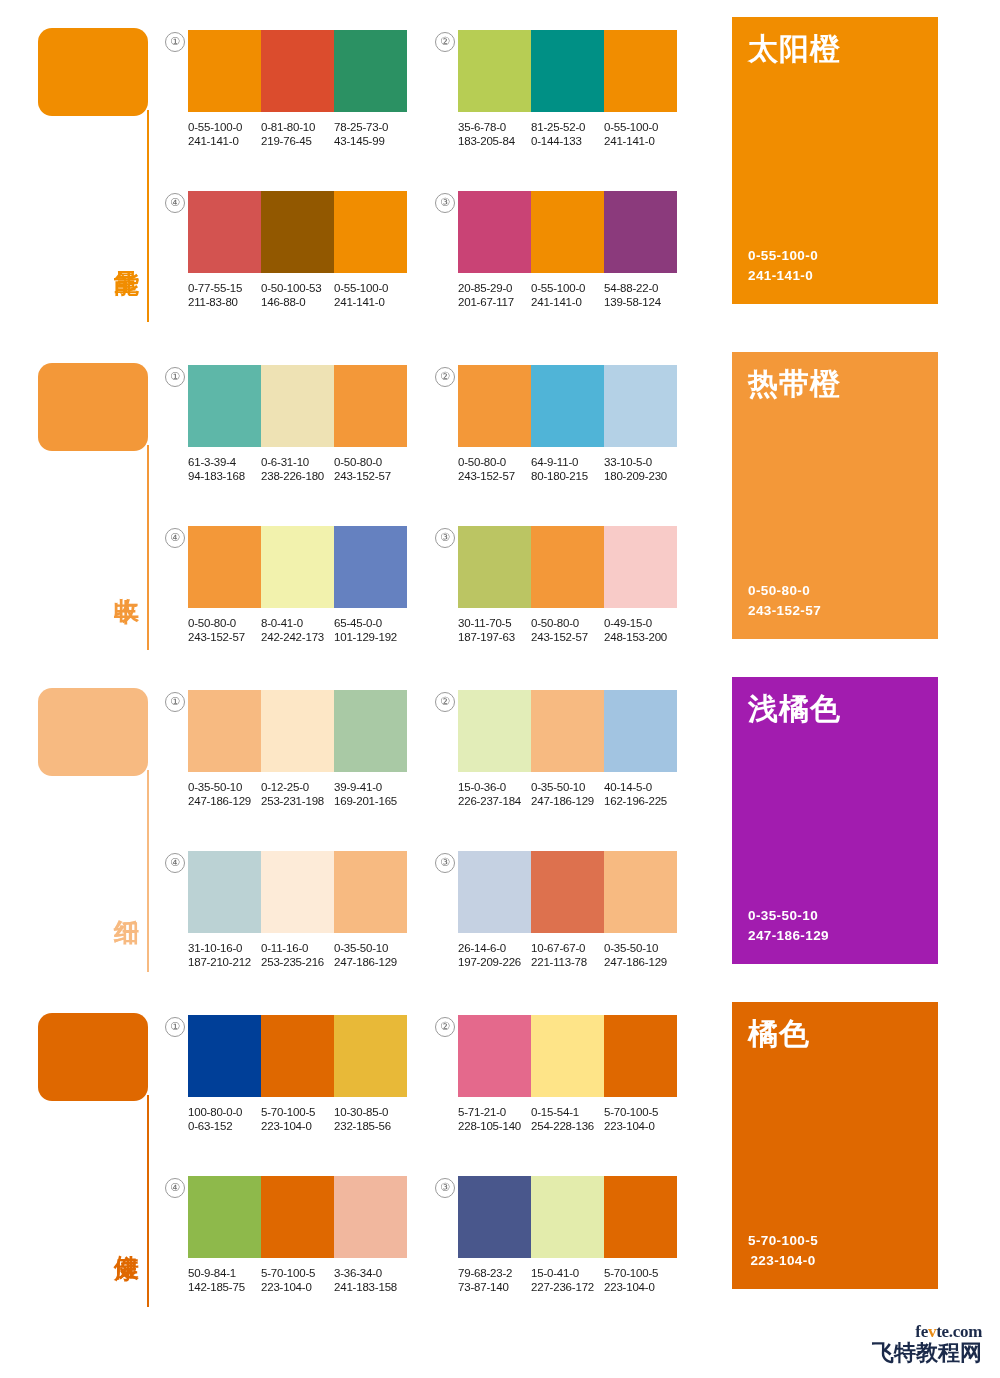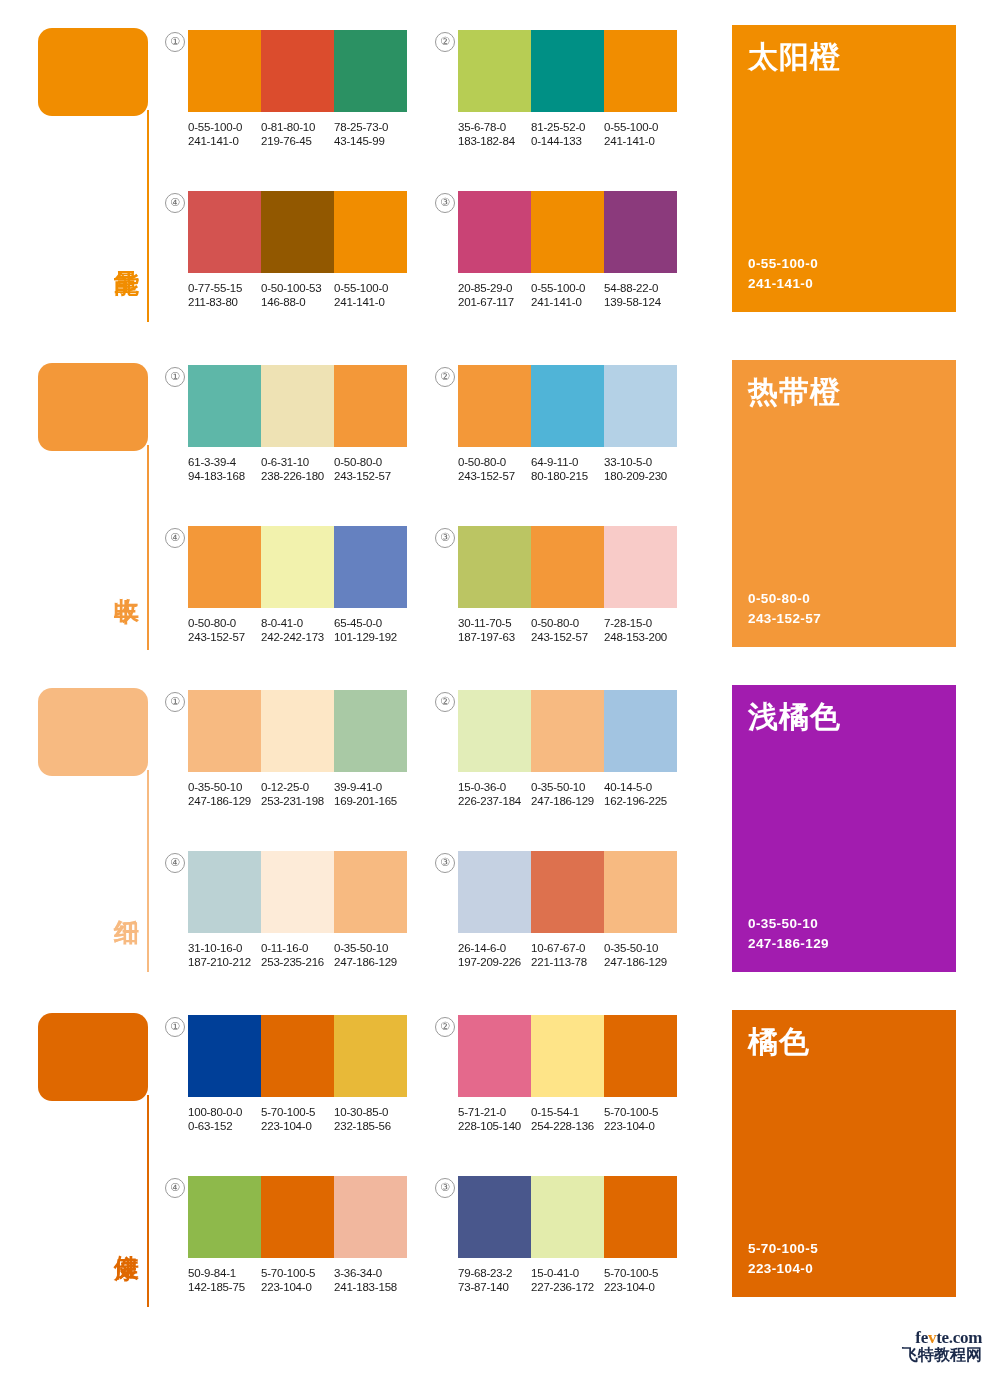--- a/index.html
+++ b/index.html
@@ -99,22 +99,22 @@
     color: #1a1a1a;
     font-family: "Liberation Sans", "DejaVu Sans", sans-serif;
     letter-spacing: -0.2px;
   }
   .code span { display: block; white-space: nowrap; }
 
   
   .bigpanel {
     position: absolute;
     left: 732px;
-    top: 25px;
-    width: 224px;
+    top: 17px;
+    width: 206px;
     height: 287px;
   }
   .bigpanel-title {
     position: absolute;
     left: 16px;
     top: 14px;
     color: #ffffff;
     font-size: 30px;
     font-weight: 700;
     line-height: 36px;
@@ -144,21 +144,21 @@
   }
   .wm-top {
     font-size: 17px;
     font-weight: 700;
     color: #1b2a4a;
     font-family: "Liberation Serif", "DejaVu Serif", serif;
     letter-spacing: -0.3px;
   }
   .wm-top .wm-v { color: #e98a12; }
   .wm-bottom {
-    font-size: 16px;
+    font-size: 22px;
     font-weight: 700;
     color: #1b2a4a;
     font-family: "DejaVu Sans", "Liberation Sans", sans-serif;
     letter-spacing: 0px;
   }
 </style>
 </head>
 <body>
 
 <div class="sheet" id="sheet">
@@ -191,21 +191,21 @@
       <div class="combo" style="left: 435px; top: 30px;">
         <div class="combo-num">②</div>
         <div class="combo-swatches">
           <div class="sw" style="background: rgb(183, 205, 84);"></div>
           <div class="sw" style="background: rgb(0, 144, 133);"></div>
           <div class="sw" style="background: rgb(241, 141, 0);"></div>
         </div>
         <div class="combo-codes">
           <div class="code">
             <span>35-6-78-0</span>
-            <span>183-182-84</span>
+            <span>183-205-84</span>
           </div>
           <div class="code">
             <span>81-25-52-0</span>
             <span>0-144-133</span>
           </div>
           <div class="code">
             <span>0-55-100-0</span>
             <span>241-141-0</span>
           </div>
         </div>
@@ -342,21 +342,21 @@
         <div class="combo-codes">
           <div class="code">
             <span>30-11-70-5</span>
             <span>187-197-63</span>
           </div>
           <div class="code">
             <span>0-50-80-0</span>
             <span>243-152-57</span>
           </div>
           <div class="code">
-            <span>7-28-15-0</span>
+            <span>0-49-15-0</span>
             <span>248-153-200</span>
           </div>
         </div>
       </div>
       <div class="bigpanel" style="background: rgb(243, 152, 57);">
         <div class="bigpanel-title">热带橙</div>
         <div class="bigpanel-codes">
           <span>0-50-80-0</span>
           <span>243-152-57</span>
         </div>
@@ -547,21 +547,21 @@
           <div class="code">
             <span>15-0-41-0</span>
             <span>227-236-172</span>
           </div>
           <div class="code">
             <span>5-70-100-5</span>
             <span>223-104-0</span>
           </div>
         </div>
       </div>
-      <div class="bigpanel" style="background: rgb(223, 104, 0);">
+      <div class="bigpanel" style="background: rgb(223, 104, 0); text-align: center;">
         <div class="bigpanel-title">橘色</div>
         <div class="bigpanel-codes">
           <span>5-70-100-5</span>
           <span>223-104-0</span>
         </div>
       </div>
     </div>
   </div>
 
 <div class="watermark">

